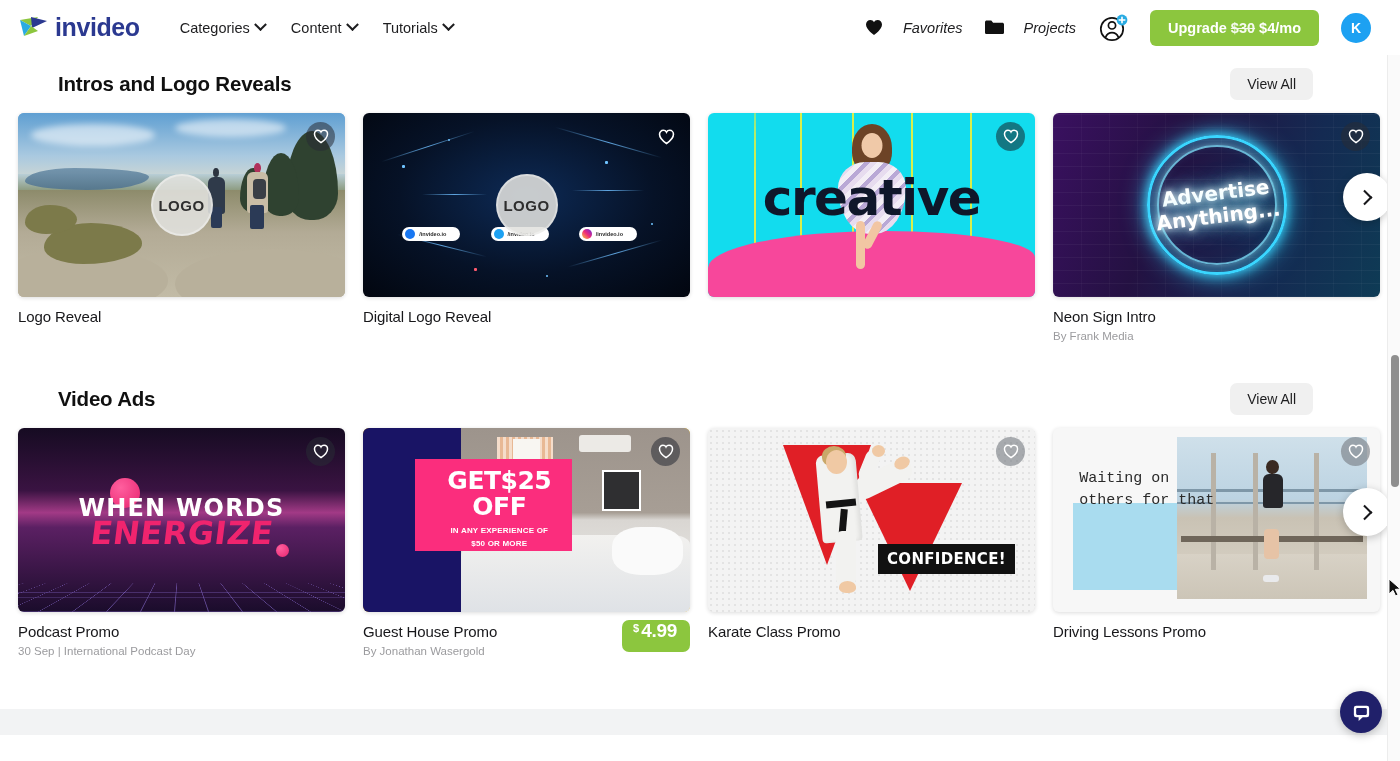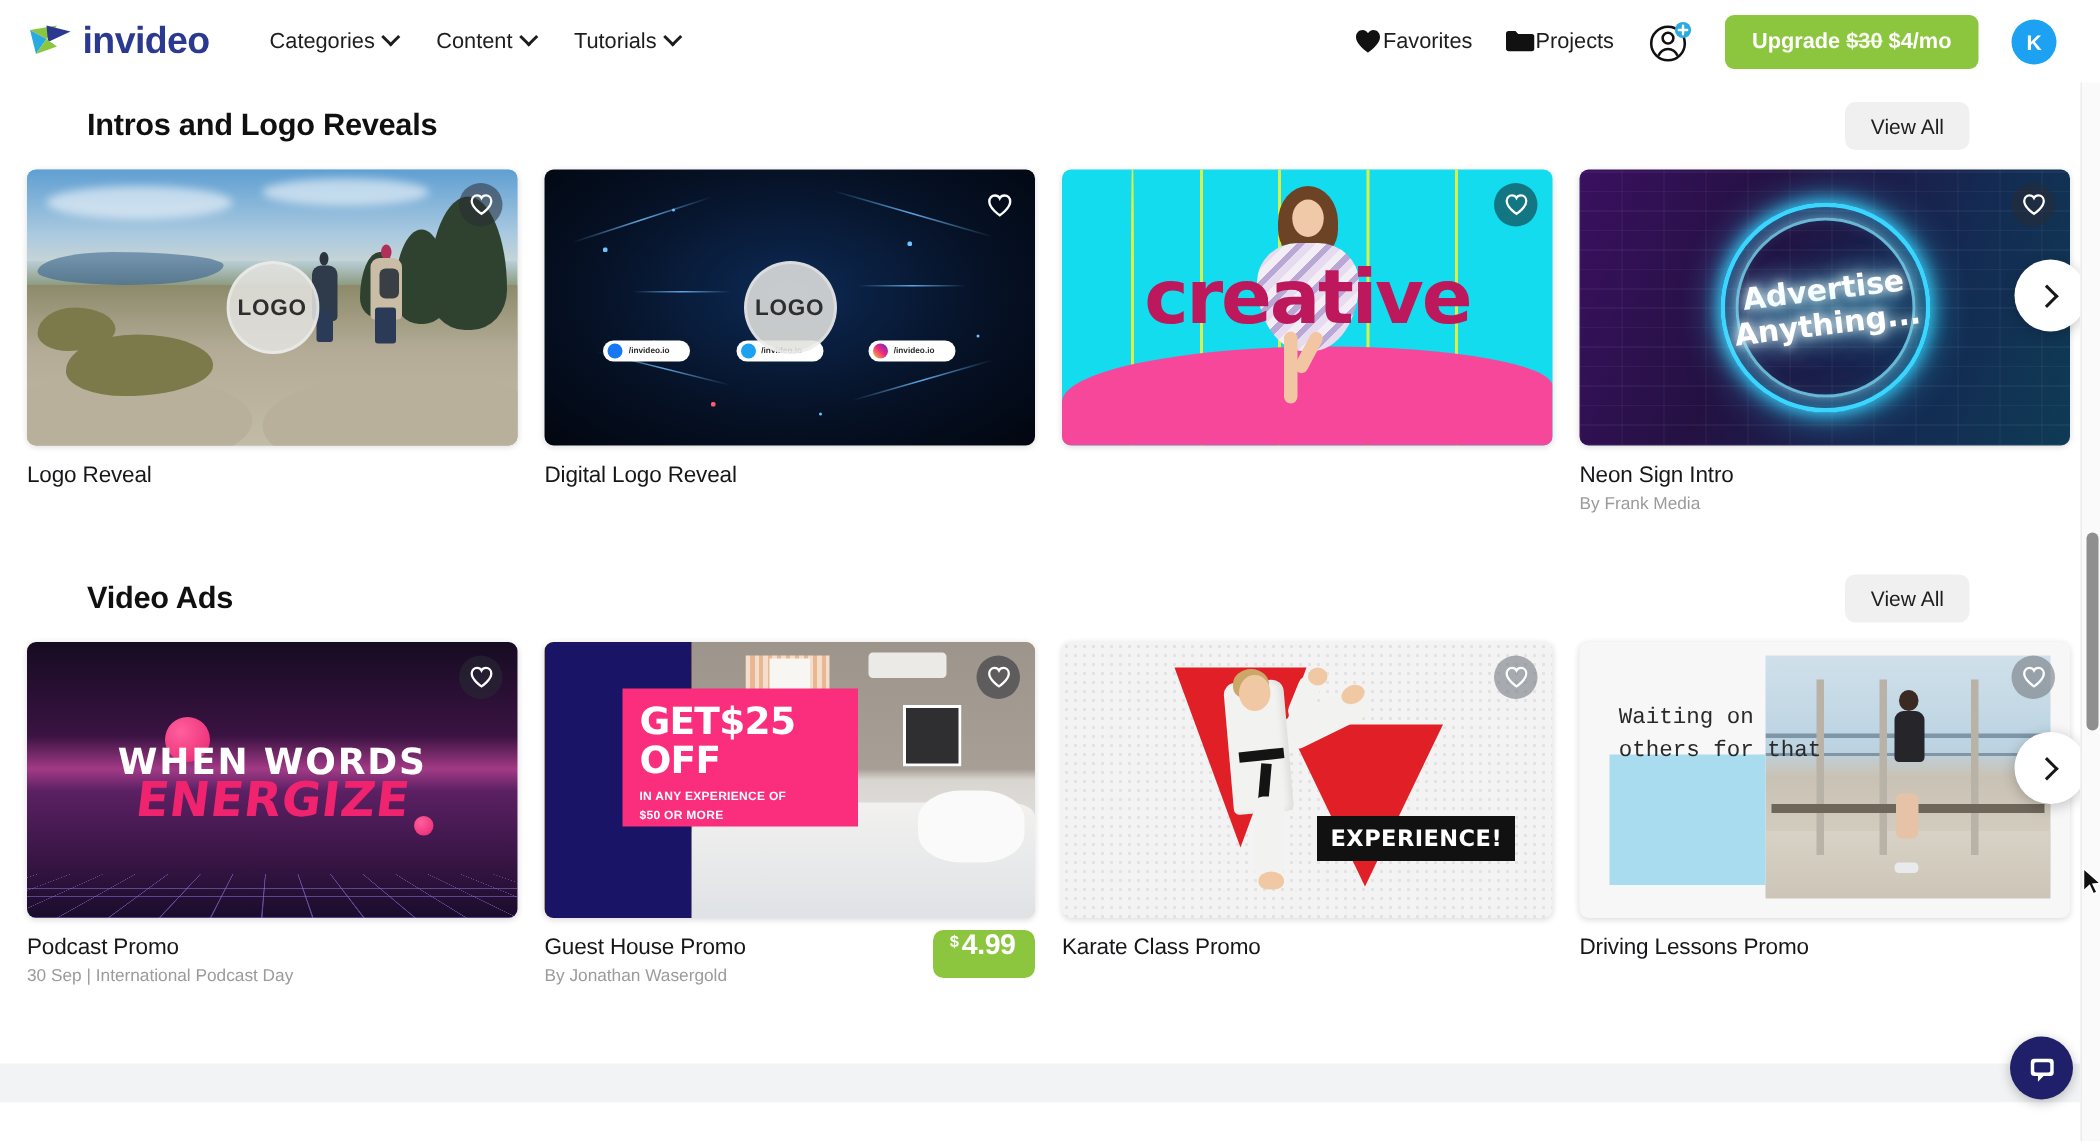--- a/index.html
+++ b/index.html
@@ -23,21 +23,21 @@
 
   .nav { display:flex; align-items:center; gap: 26px; margin-left: 40px; }
   .nav-item {
     display:flex; align-items:center; gap:6px; font-size:14.5px; color:#1d1d1f;
     cursor:pointer; white-space:nowrap;
   }
   .chev { width:9px; height:9px; border-right:2px solid #1d1d1f; border-bottom:2px solid #1d1d1f;
           transform: rotate(45deg) translate(-2px,-2px); }
 
   .header-right { margin-left:auto; display:flex; align-items:center; gap: 22px; }
-  .hr-item { display:flex; align-items:center; gap:1px; font-size:14.5px; color:#1d1d1f; cursor:pointer; }
+  .hr-item { display:flex; align-items:center; gap:20px; font-size:14.5px; color:#1d1d1f; cursor:pointer;font-style:italic; }
   .icon-heart-solid { width:18px; height:17px; position:relative; }
   .icon-folder { width:19px; height:15px; position:relative; }
   .icon-adduser { width:30px; height:30px; position:relative; cursor:pointer; }
 
   .upgrade-btn {
     background: #8cc63e; color:#fff; border:none; border-radius: 6px;
     height: 36px; padding: 0 18px; font-size: 14.5px; font-weight:600;
     font-family:"Liberation Sans", sans-serif; cursor:pointer; white-space:nowrap;
   }
   .upgrade-btn .old { text-decoration: line-through; opacity:.92; font-weight:600; }
@@ -132,21 +132,21 @@
     font-size:5.5px; color:#2a2a2a; font-weight:600;
   }
   .pill-ic { width:10px; height:10px; border-radius:50%; flex:0 0 10px; }
 
   
   .t-creative { background:#12dcee; }
   .cr-squig { position:absolute; width:2px; background:#d9ef4a; border-radius:2px; }
   .cr-pink { position:absolute; left:0; bottom:0; width:100%; height:36%;
       background:#f7479b; border-radius: 54% 46% 0 0 / 56% 40% 0 0; }
   .cr-word { position:absolute; left:50%; top:46%; transform:translate(-50%,-50%);
-      font-size:50px; font-weight:800; color:#be185d; letter-spacing:-1.5px; font-family:"DejaVu Sans", sans-serif; }
+      font-size:50px; font-weight:800; color:#0f172a; letter-spacing:-1.5px; font-family:"DejaVu Sans", sans-serif; }
   .cr-girl { position:absolute; left:50%; top:4%; transform:translateX(-50%); width:78px; height:160px; }
   .cr-dress { position:absolute; left:50%; top:26%; transform:translateX(-50%);
       width:68px; height:72px; border-radius: 40% 40% 46% 46% / 36% 36% 64% 64%;
       background: repeating-linear-gradient(135deg,#f3eef6 0 5px,#b9a8d6 5px 9px,#e7dcef 9px 14px); }
   .cr-hair { position:absolute; left:50%; top:2%; transform:translateX(-50%); width:40px; height:48px;
       background:#6d4326; border-radius: 50% 50% 40% 40%; }
   .cr-face { position:absolute; left:50%; top:8%; transform:translateX(-50%); width:21px; height:25px;
       background:#f0c9a8; border-radius:50%; }
   .cr-leg { position:absolute; background:#f2c6a3; border-radius:6px; }
 
@@ -177,21 +177,21 @@
   .pod-dot { position:absolute; right:17%; top:63%; width:13px; height:13px; border-radius:50%;
      background: radial-gradient(circle at 35% 32%, #ff5f9e, #e8246f); }
   .pod-l1 { position:absolute; left:50%; top:36%; transform:translateX(-50%);
      font-size:24px; font-weight:700; color:#fff; letter-spacing:1.2px; white-space:nowrap;
      font-family:"DejaVu Sans", sans-serif; }
   .pod-l2 { position:absolute; left:50%; top:47%; transform:translateX(-50%) skewX(-7deg);
      font-size:32px; font-weight:800; color:#f0246e; letter-spacing:.5px; white-space:nowrap;
      font-family:"DejaVu Sans", sans-serif; }
 
   
-  .t-guest { background:#eab308; }
+  .t-guest { background:#eab308;text-align:center; }
   .gh-navy { position:absolute; left:0; top:0; width:30%; height:100%; background:#191465; }
   .gh-wall { position:absolute; left:30%; top:0; width:70%; height:100%;
      background: linear-gradient(#9d948c 0%, #a79e95 46%, #d9d6d2 50%, #efeeec 100%); }
   .gh-curtain { position:absolute; left:41%; top:5%; width:17%; height:60%;
      background: repeating-linear-gradient(90deg,#f5ddcb 0 3px,#e8b894 3px 6px); }
   .gh-curtain-w { position:absolute; left:46%; top:6%; width:8%; height:55%; background:#f8f6f2; }
   .gh-ac { position:absolute; left:66%; top:4%; width:16%; height:9%; background:#eceae6; border-radius:3px; }
   .gh-frame { position:absolute; left:73%; top:23%; width:12%; height:22%; background:#2f2f31; border:2px solid #fff; }
   .gh-bed { position:absolute; left:30%; bottom:0; width:70%; height:42%;
      background: linear-gradient(#f2f1ef, #dfe2e6); border-radius: 22% 8% 0 0 / 28% 12% 0 0; }
@@ -546,21 +546,21 @@
               <div class="k-foot"></div>
               <div class="k-gi"></div>
               <div class="k-arm"></div>
               <div class="k-fist"></div>
               <div class="k-hair"></div>
               <div class="k-head"></div>
               <div class="k-belt"></div>
               <div class="k-belt-t"></div>
               <div class="k-leg2"></div>
               <div class="k-foot2"></div>
-              <div class="k-bar k-bar2">EXPERIENCE!</div>
+              <div class="k-bar k-bar2">CONFIDENCE!</div>
             </div>
             <div class="fav-btn light">
               <span class="heart-outline">
                 <svg width="16" height="15" viewBox="0 0 18 17">
                     <path d="M9 15.4C9 15.4 1.6 10.6 1.6 5.7 1.6 3.2 3.4 1.4 5.6 1.4 7.1 1.4 8.4 2.2 9 3.4 9.6 2.2 10.9 1.4 12.4 1.4 14.6 1.4 16.4 3.2 16.4 5.7 16.4 10.6 9 15.4 9 15.4Z" fill="none" stroke="#fff" stroke-width="1.7"></path>
                   </svg>
               </span>
             </div>
           </div>
           <div class="card-title">Karate Class Promo</div>

